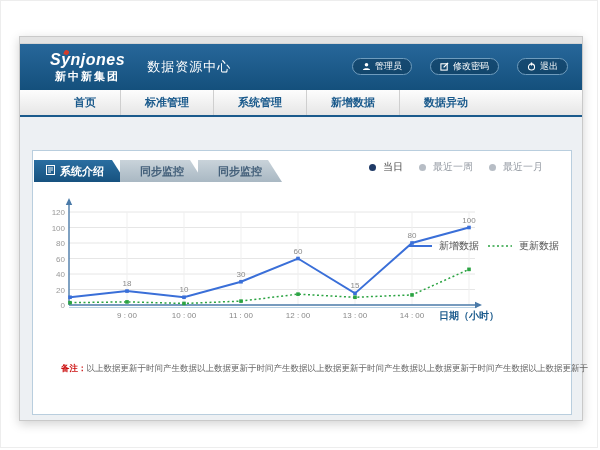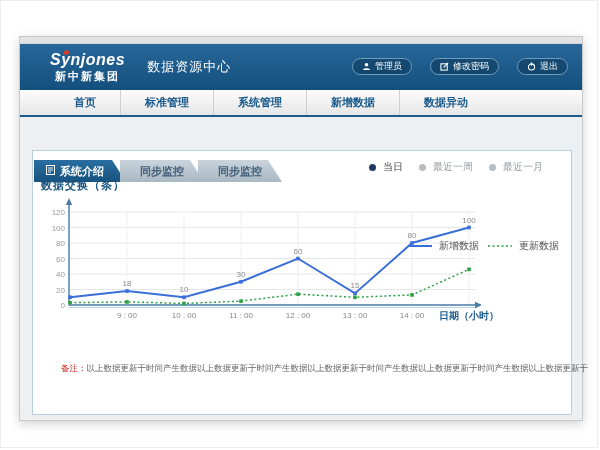--- a/index.html
+++ b/index.html
@@ -36,21 +36,21 @@
   .radio.selected { color:#444; }
   .radio.selected .dot { background:#1f3a66; }
 
   .chart-title { position:absolute; left:8px; top:27px; font-size:11px; font-weight:bold; color:#175480; letter-spacing:1px; }
   #chart-svg { position:absolute; left:16px; top:46px; }
   .chart-legend { position:absolute; right:12px; top:88px; display:flex; flex-direction:row; gap:9px; }
   .legend-entry { display:flex; align-items:center; gap:7px; font-size:10px; color:#555; }
   .legend-entry svg { display:block; }
 
   .note { position:absolute; left:28px; top:212px; font-size:8.5px; color:#666; white-space:nowrap; }
-  .note .note-label { color:#cc1111; font-weight:normal;margin-top:22px; }
+  .note .note-label { color:#cc1111; font-weight:bold;margin-top:22px; }
 </style>
 </head>
 <body>
 
 <div class="page">
   <div class="window">
     <div class="chrome-strip"></div>
 
     <div class="hdr">
       <div class="logo">
@@ -124,21 +124,20 @@
           <div class="radio">
             <span class="dot"></span>
             <span>最近一周</span>
           </div>
           <div class="radio">
             <span class="dot"></span>
             <span>最近一月</span>
           </div>
         </div>
 
-        <div class="chart-title">数据交换（条）</div>
 
         <svg id="chart-svg" width="452" height="132" viewBox="0 0 452 132">
             <line x1="20" y1="92.5" x2="426" y2="92.5" stroke="#e6e6e6" stroke-width="1"></line>
             <line x1="20" y1="77" x2="426" y2="77" stroke="#e6e6e6" stroke-width="1"></line>
             <line x1="20" y1="61.5" x2="426" y2="61.5" stroke="#e6e6e6" stroke-width="1"></line>
             <line x1="20" y1="46" x2="426" y2="46" stroke="#e6e6e6" stroke-width="1"></line>
             <line x1="20" y1="30.5" x2="426" y2="30.5" stroke="#e6e6e6" stroke-width="1"></line>
             <line x1="20" y1="15" x2="426" y2="15" stroke="#e6e6e6" stroke-width="1"></line>
             <line x1="78" y1="15" x2="78" y2="108" stroke="#efefef" stroke-width="1"></line>
             <line x1="135" y1="15" x2="135" y2="108" stroke="#efefef" stroke-width="1"></line>

